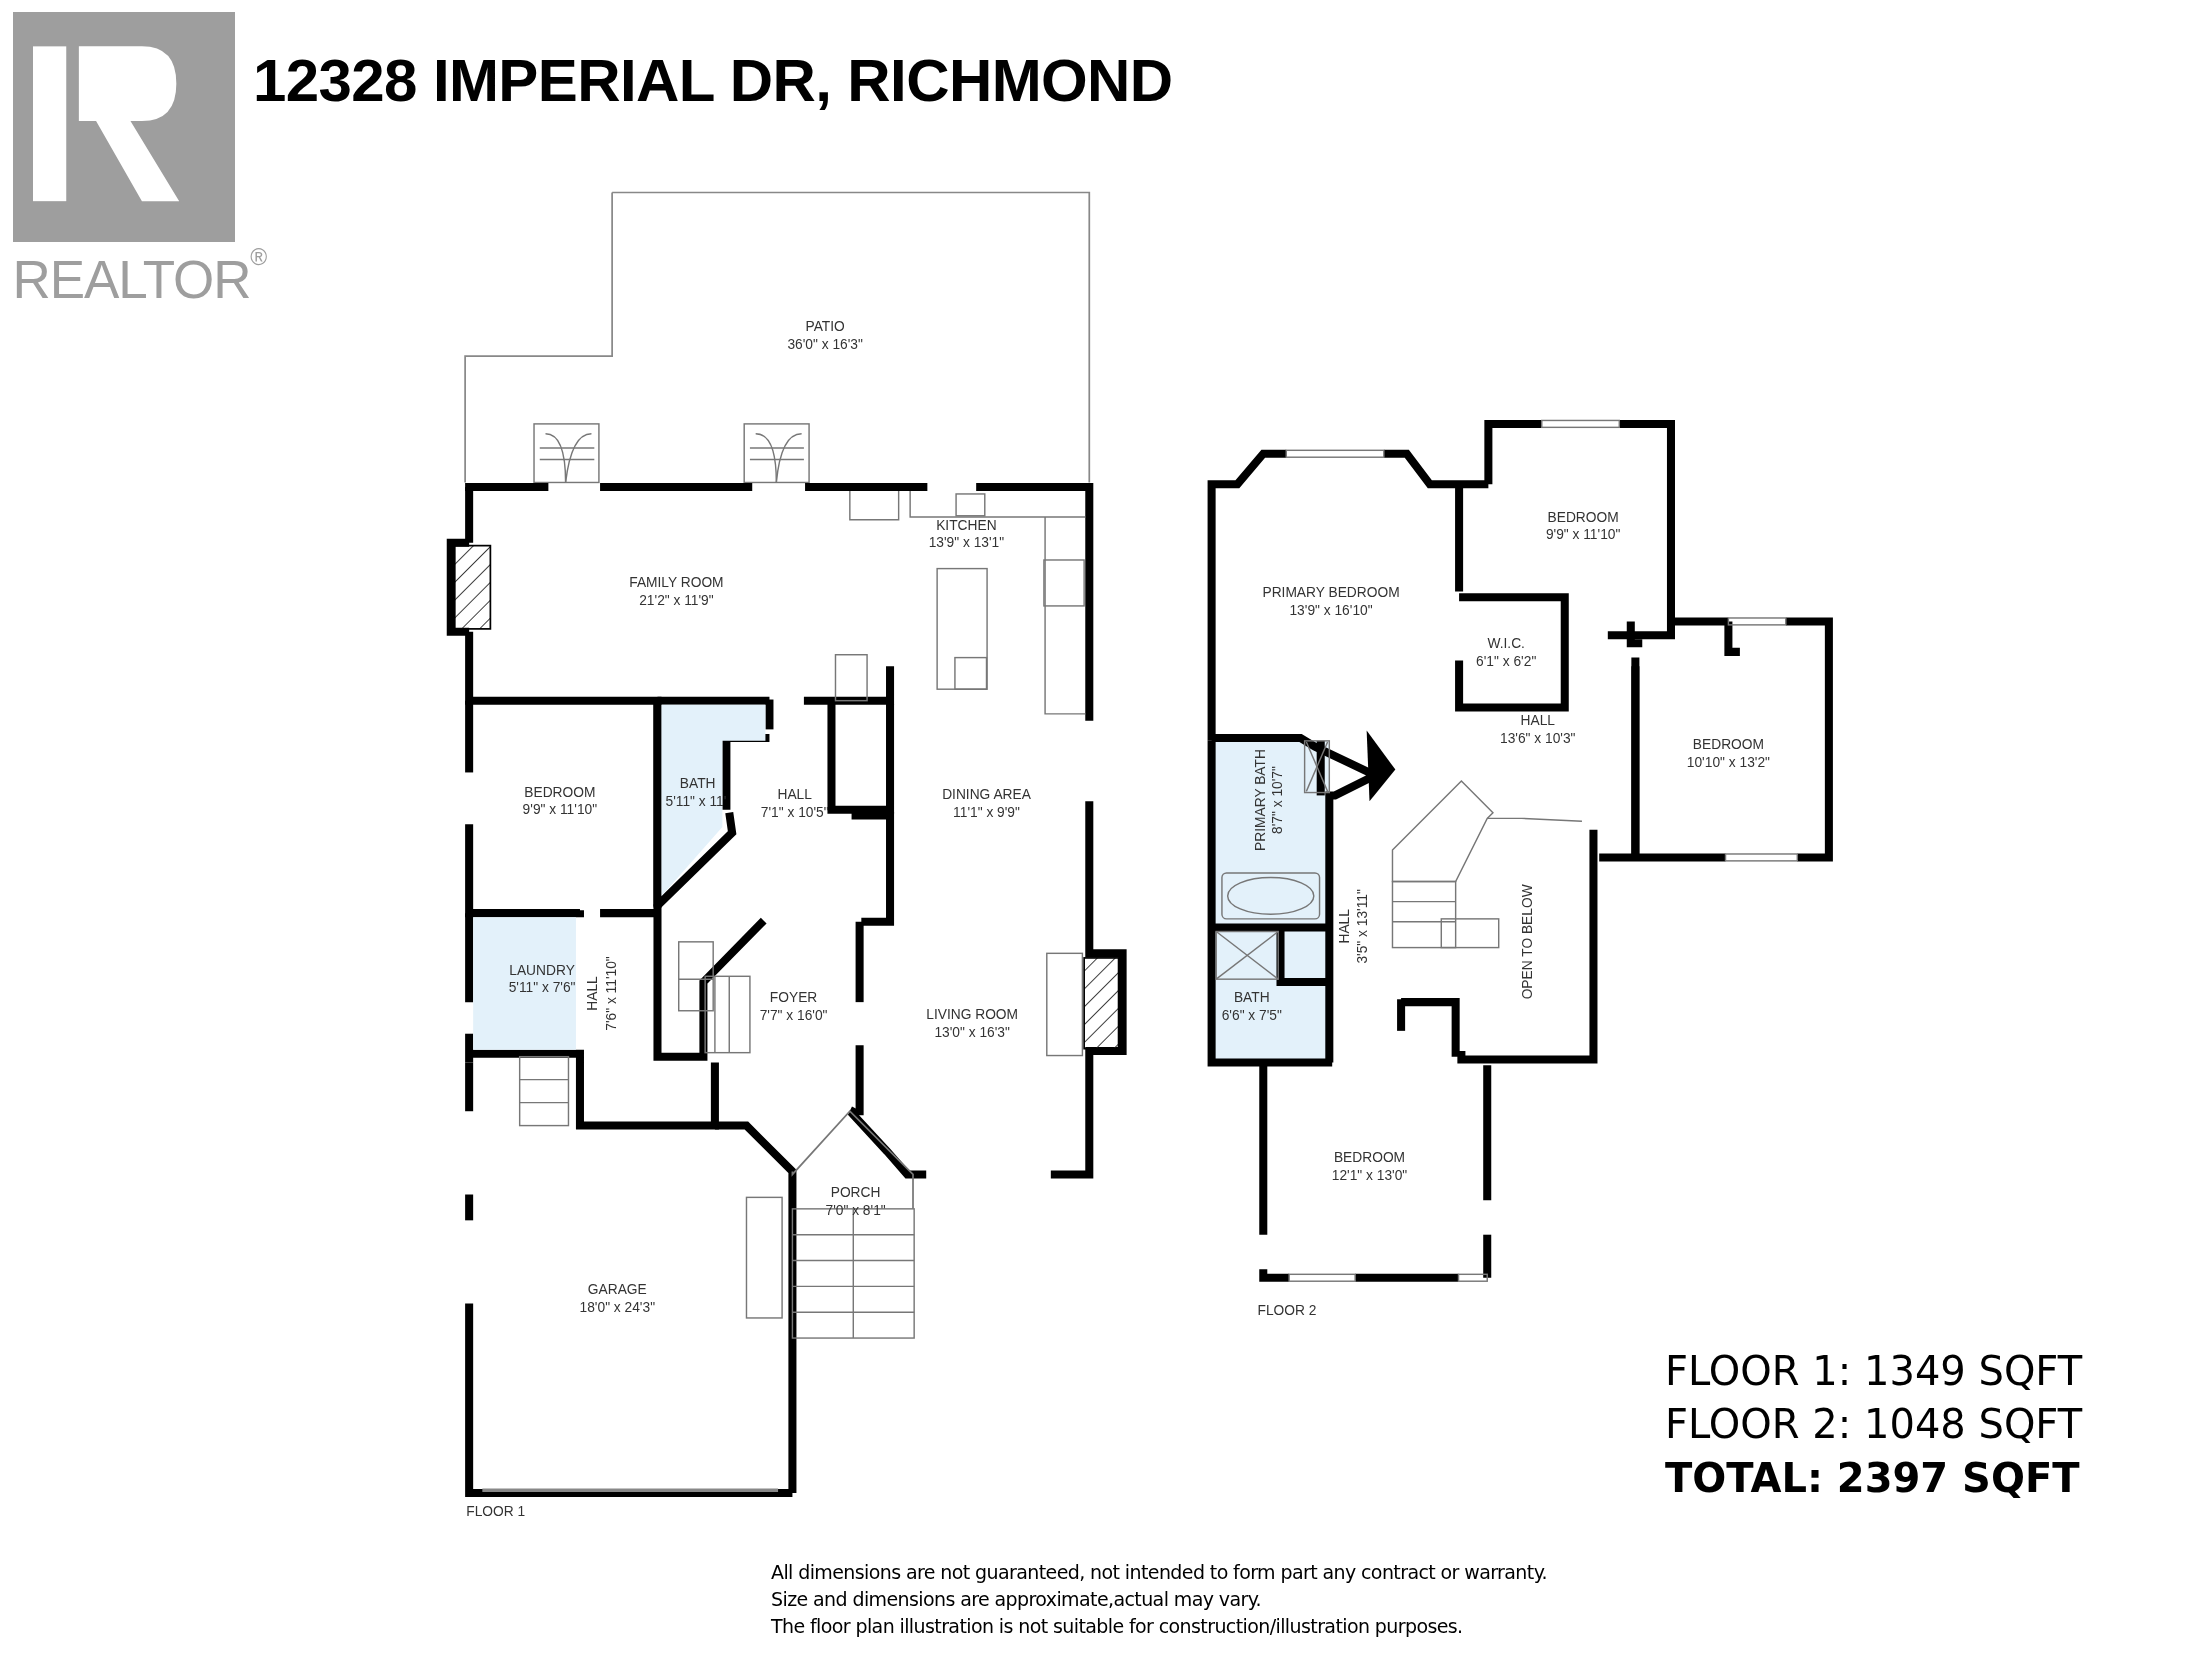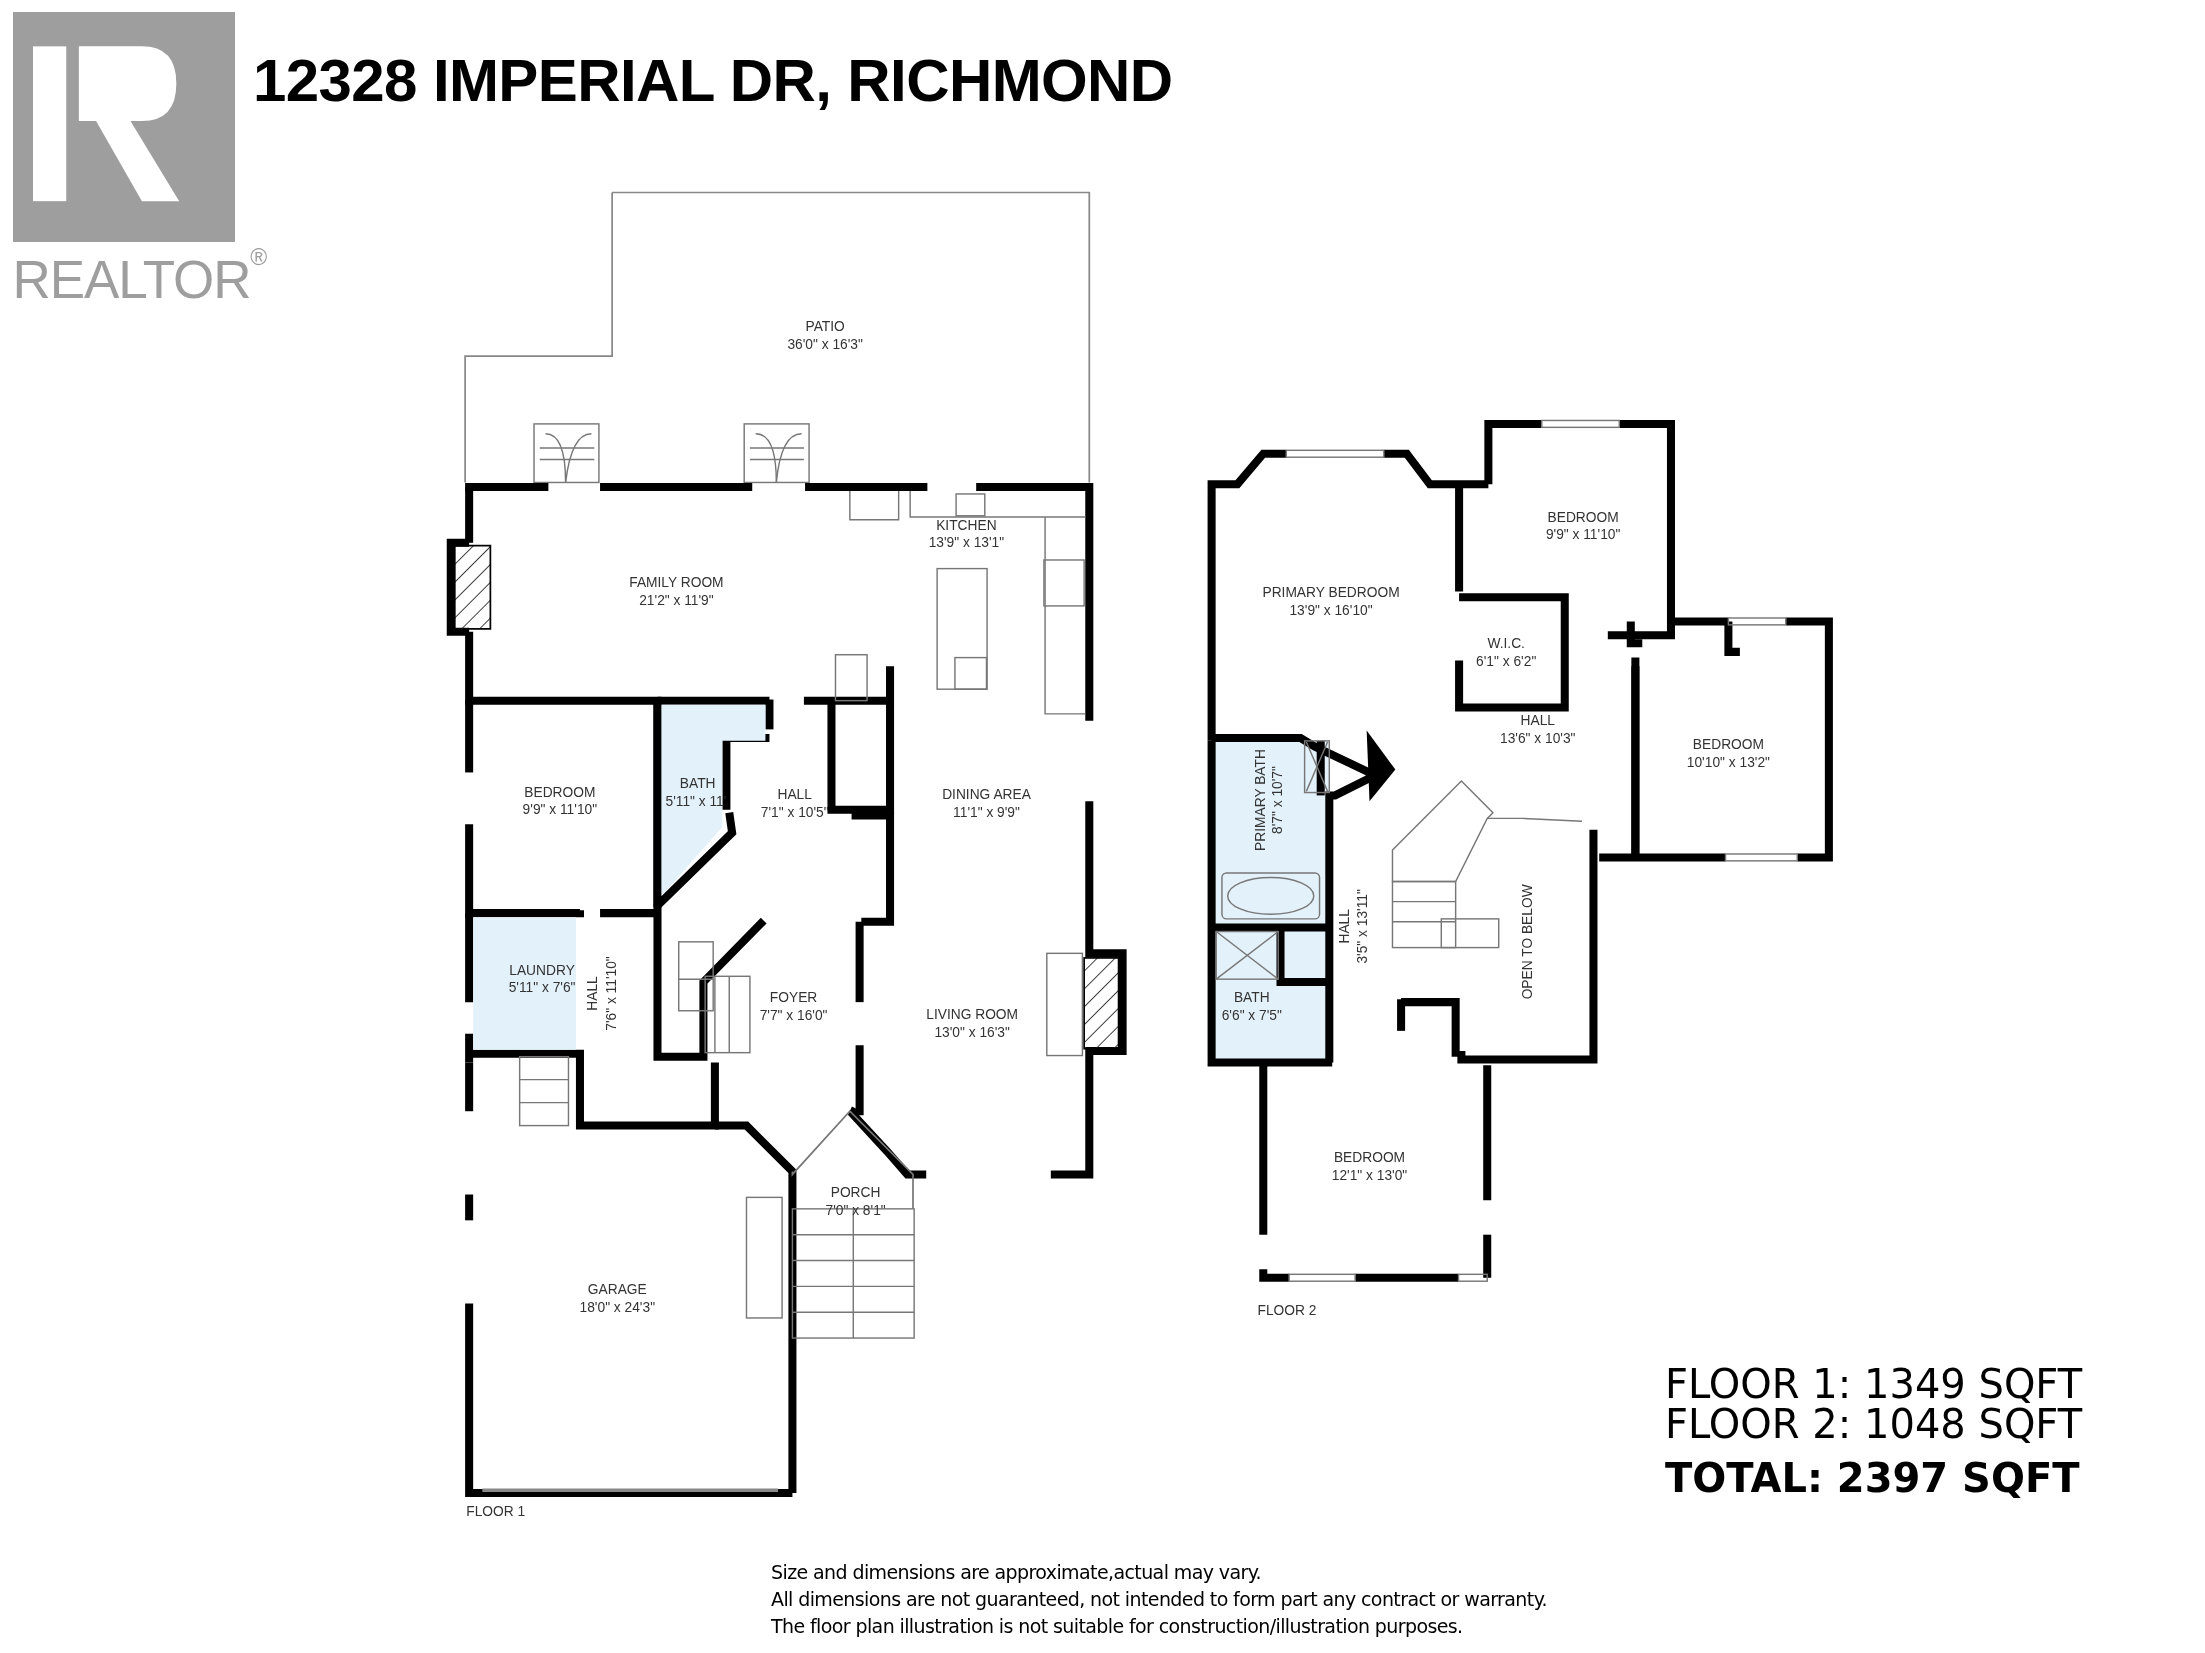--- a/index.html
+++ b/index.html
@@ -256,22 +256,22 @@
       <text class="lbl" transform="translate(2668,1640) rotate(-90)">OPEN TO BELOW</text>
       <text class="lbl" x="2180" y="1745">BATH</text>
       <text class="lbl" x="2180" y="1776">6'6" x 7'5"</text>
       <text class="lbl" x="2385" y="2023">BEDROOM</text>
       <text class="lbl" x="2385" y="2054">12'1" x 13'0"</text>
     </g>
     <text class="floor-lbl" x="2190" y="2290">FLOOR 2</text>
   </g>
 </svg>
 
-<div class="sqft" style="top:1348px;margin-top:13px;">FLOOR 1: 1349 SQFT</div>
+<div class="sqft" style="top:1348px;">FLOOR 1: 1349 SQFT</div>
 <div class="sqft" style="top:1401px;">FLOOR 2: 1048 SQFT</div>
 <div class="sqft total" style="top:1455px;">TOTAL: 2397 SQFT</div>
 
 <div class="disclaimer">
+  <div>All dimensions are not guaranteed, not intended to form part any contract or warranty.</div>
   <div>Size and dimensions are approximate,actual may vary.</div>
-  <div>All dimensions are not guaranteed, not intended to form part any contract or warranty.</div>
   <div>The floor plan illustration is not suitable for construction/illustration purposes.</div>
 </div>
 
 
 </body></html>

